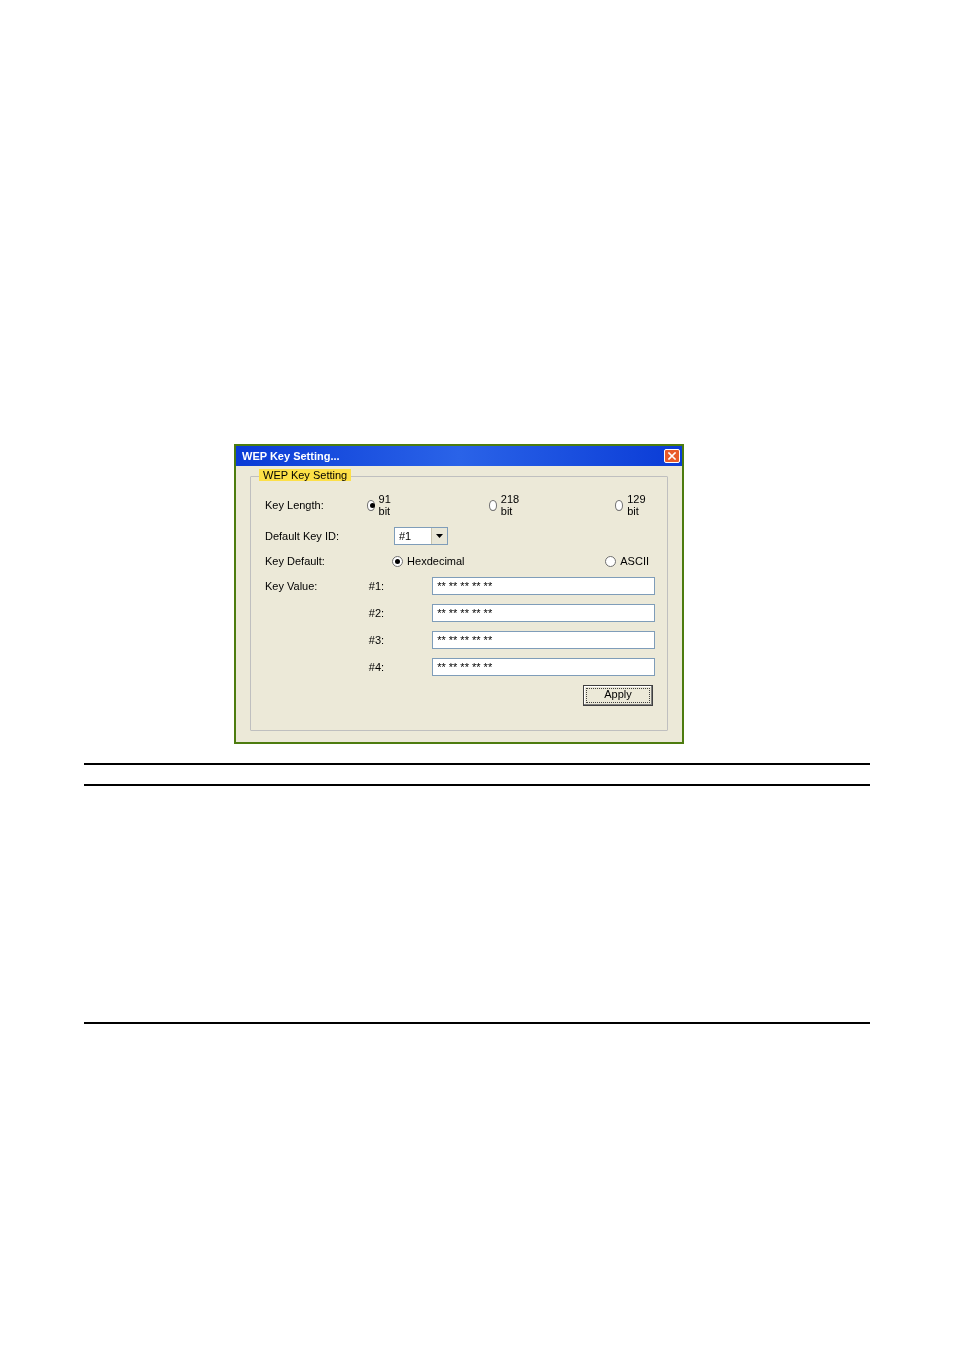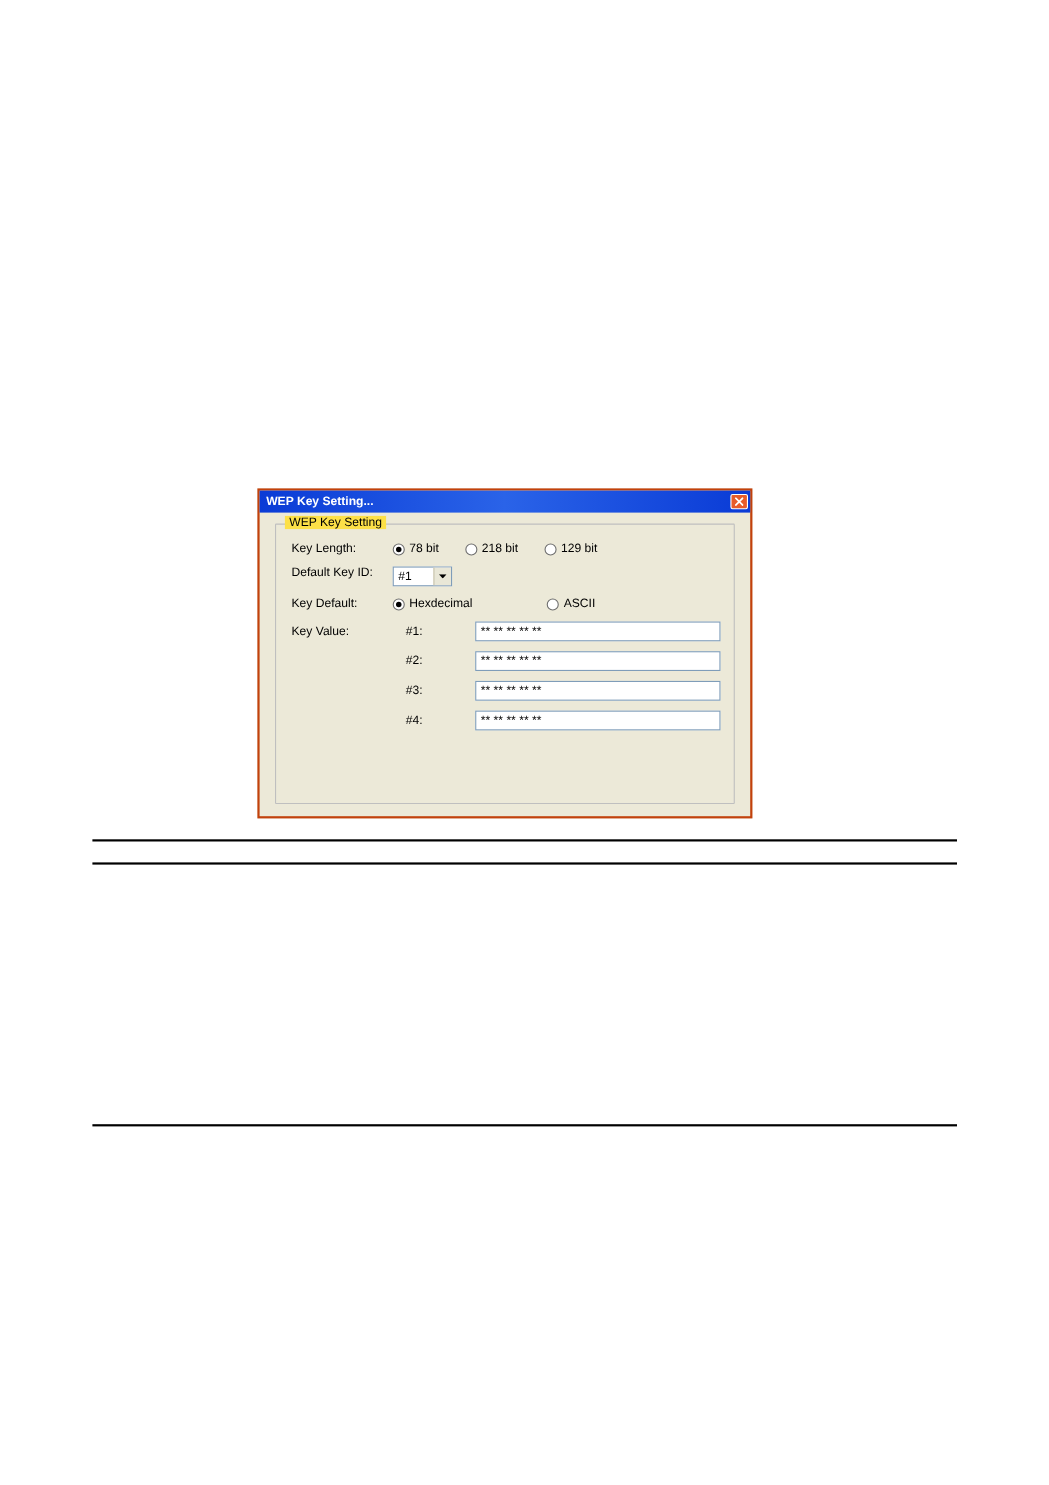--- a/index.html
+++ b/index.html
@@ -17,21 +17,21 @@
     height: 1350px;
   }
 
   
   .dialog {
     position: absolute;
     left: 234px;
     top: 444px;
     width: 450px;
     height: 300px;
-    border: 2px solid #c2410c;
+    border: 2px solid #4d7c0f;
     background: #ece9d8;
     box-sizing: border-box;
   }
   .titlebar {
     height: 20px;
     background: linear-gradient(to right, #0a3bd6 0%, #2a63e8 50%, #0a3bd6 100%);
     color: #ffffff;
     display: flex;
     align-items: center;
     justify-content: space-between;
@@ -76,23 +76,24 @@
     top: -8px;
     left: 8px;
     background: #fde047;
     padding: 0 4px;
     color: #000000;
     font-size: 11px;
   }
 
   .row {
     display: flex;
-    align-items: flex-start;
+    align-items: center;
     margin-bottom: 10px;
     color: #000000;
+    gap: 37px;
   }
   .row-label {
     width: 92px;
     text-align: left;
     padding-left: 2px;
   }
 
   
   .radio {
     display: inline-flex;
@@ -223,21 +224,21 @@
     </div>
 
     <div class="client">
       <div class="groupbox">
         <div class="group-legend">WEP Key Setting</div>
 
         <div class="row">
           <span class="row-label">Key Length:</span>
           <span class="radio checked">
             <span class="dot"></span>
-            <span>78 bit</span>
+            <span>91 bit</span>
           </span>
           <span style="width:18px;"></span>
           <span class="radio">
             <span class="dot"></span>
             <span>218 bit</span>
           </span>
           <span style="width:18px;"></span>
           <span class="radio">
             <span class="dot"></span>
             <span>129 bit</span>
@@ -286,20 +287,23 @@
           <span class="kv-label-idx">#3:</span>
           <span class="textinput">** ** ** ** **</span>
         </div>
 
         <div class="kv-row">
           <span class="kv-label-main"></span>
           <span class="kv-label-idx">#4:</span>
           <span class="textinput">** ** ** ** **</span>
         </div>
 
+        <div class="apply-wrap">
+          <span class="apply-btn">Apply</span>
+        </div>
 
       </div>
     </div>
   </div>
 
   <div class="hr-line hr1"></div>
   <div class="hr-line hr2"></div>
   <div class="hr-line hr3"></div>
 
 </div>

